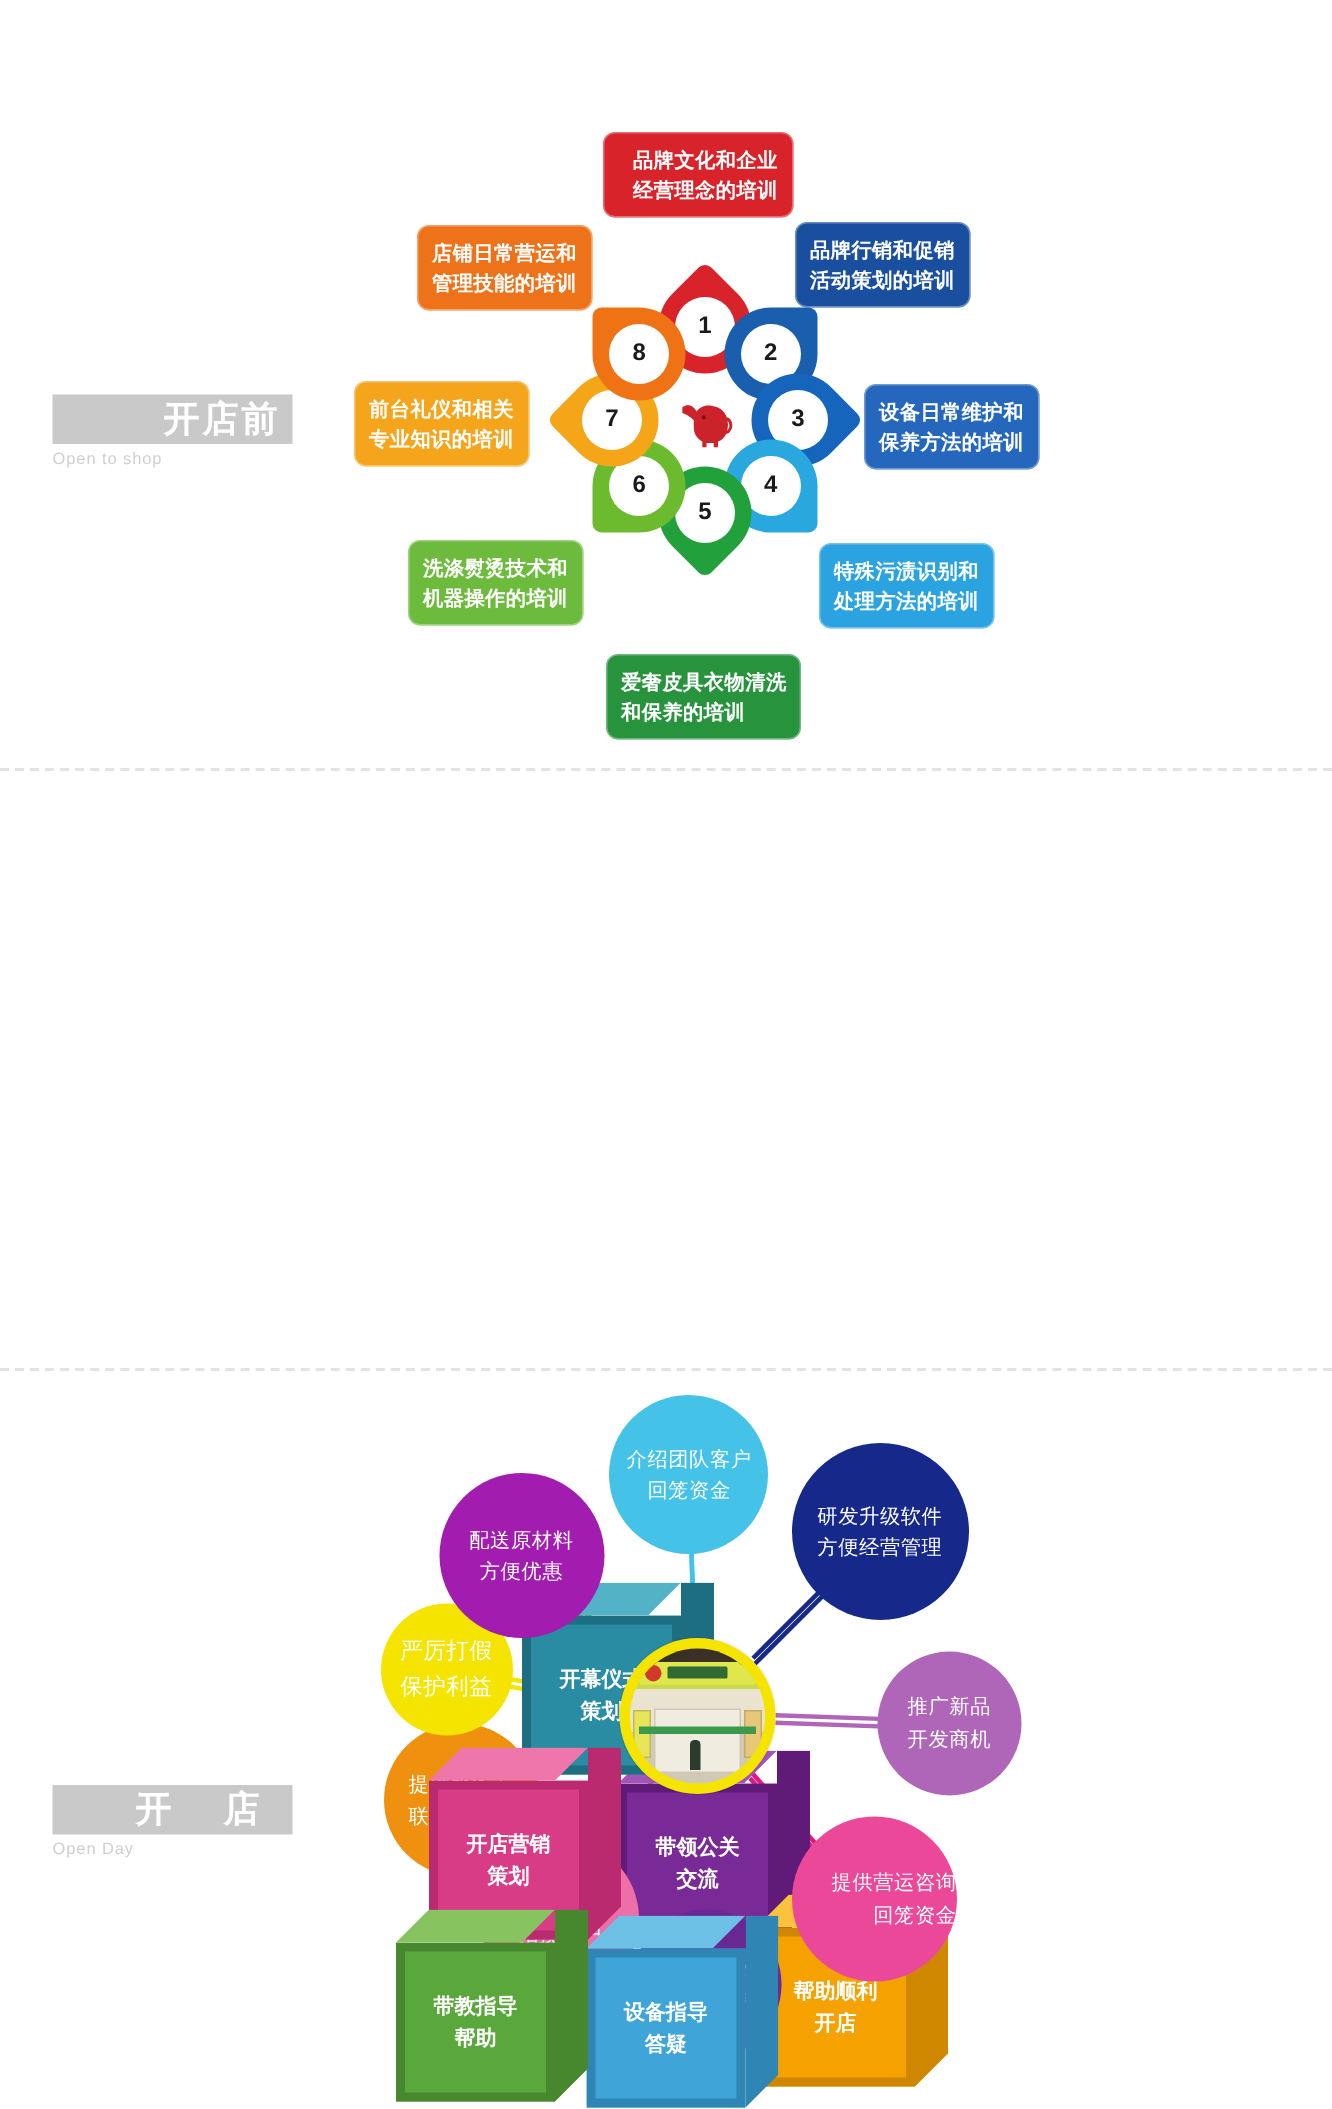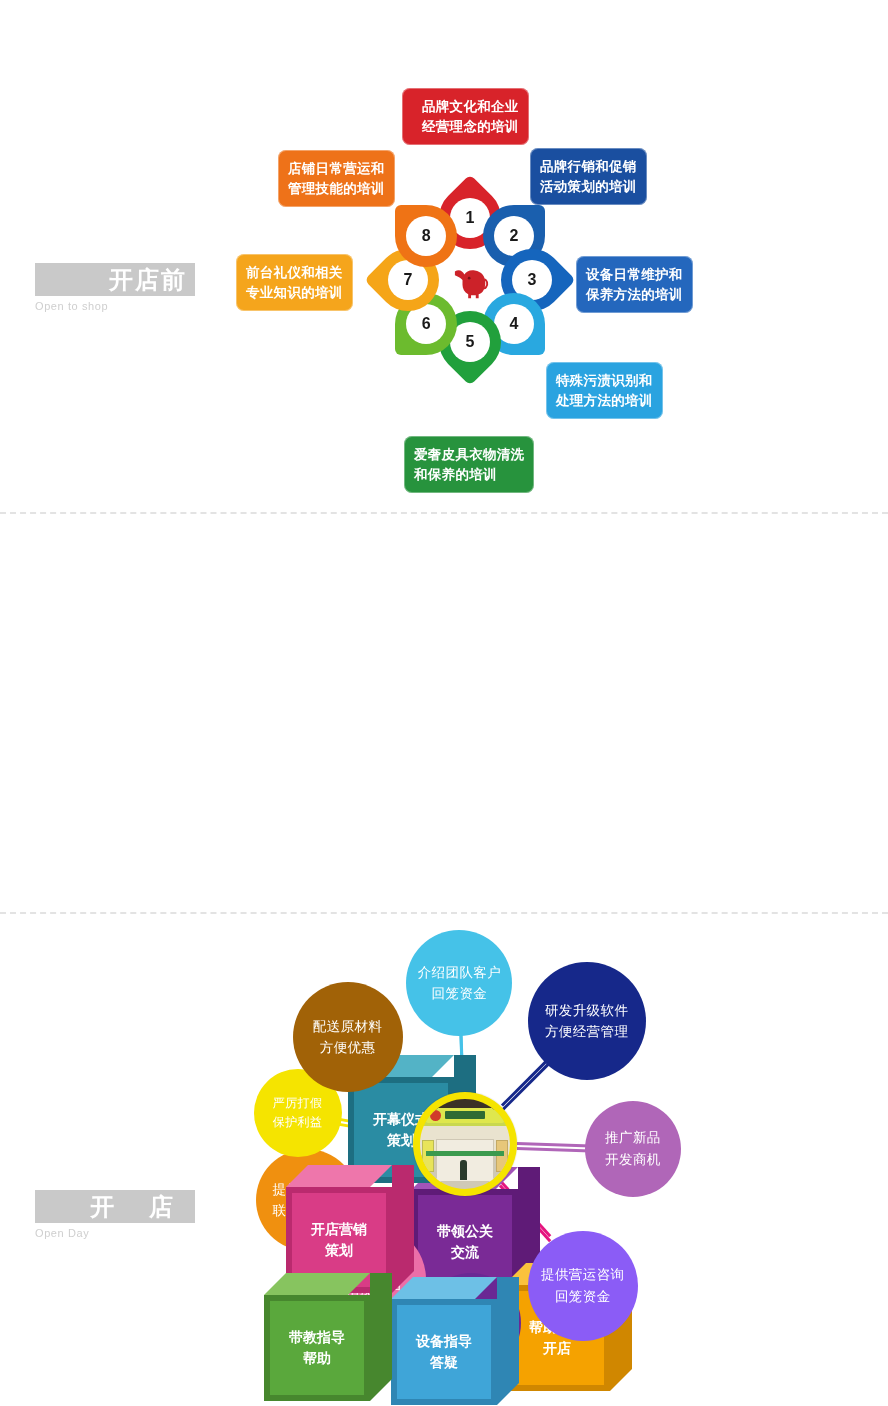--- a/index.html
+++ b/index.html
@@ -238,20 +238,24 @@
       <div>设备日常维护和</div>
       <div>保养方法的培训</div>
     </div>
     <div class="callout" id="co4" style="background: rgb(42, 163, 224); left: 546px; top: 362px;">
       <div>特殊污渍识别和</div>
       <div>处理方法的培训</div>
     </div>
     <div class="callout" id="co5" style="background: rgb(39, 147, 61); left: 404px; top: 436px;">
       <div>爱奢皮具衣物清洗</div>
       <div>和保养的培训</div>
+    </div>
+    <div class="callout" id="co6" style="background: rgb(108, 187, 60); left: 272px; top: 360px;">
+      <div>洗涤熨烫技术和</div>
+      <div>机器操作的培训</div>
     </div>
     <div class="callout" id="co7" style="background: rgb(245, 165, 28); left: 236px; top: 254px;">
       <div>前台礼仪和相关</div>
       <div>专业知识的培训</div>
     </div>
     <div class="callout" id="co8" style="background: rgb(238, 114, 25); left: 278px; top: 150px;">
       <div>店铺日常营运和</div>
       <div>管理技能的培训</div>
     </div>
   </div>
@@ -375,39 +379,39 @@
       <span>回笼资金</span>
     </div>
     <div class="bubble" id="bb2" style="width: 118px; height: 118px; left: 277.622px; top: 32.3776px; background: rgb(22, 40, 138); font-size: 13.5px;">
       <span>研发升级软件</span>
       <span>方便经营管理</span>
     </div>
     <div class="bubble" id="bb3" style="width: 96px; height: 96px; left: 334.898px; top: 170.863px; background: rgb(176, 102, 184); font-size: 13.5px;">
       <span>推广新品</span>
       <span>开发商机</span>
     </div>
-    <div class="bubble" id="bb4" style="width: 110px; height: 110px; left: 277.767px; top: 301px; background: #8b5cf6; font-size: 13.5px;">
+    <div class="bubble" id="bb4" style="width: 110px; height: 110px; left: 277.767px; top: 281px; background: #ec4899; font-size: 13.5px; align-items: flex-end;">
       <span>提供营运咨询</span>
       <span>回笼资金</span>
     </div>
     <div class="bubble" id="bb5" style="width: 100px; height: 100px; left: 171.282px; top: 342.89px; background: rgb(106, 40, 148); font-size: 13.5px;">
       <span>提供全国性</span>
       <span>广告支持</span>
     </div>
     <div class="bubble" id="bb6" style="width: 106px; height: 106px; left: 70.2924px; top: 295.962px; background: rgb(236, 111, 168); font-size: 13.5px;">
       <span>网络介绍推广</span>
       <span>招揽客户</span>
     </div>
     <div class="bubble" id="bb7" style="width: 102px; height: 102px; left: 6.13164px; top: 219.459px; background: rgb(240, 144, 15); font-size: 13.5px;">
       <span>提供服务卡</span>
       <span>联系更方便</span>
     </div>
-    <div class="bubble" id="bb8" style="width: 88px; height: 88px; left: 3.58268px; top: 139.48px; background: rgb(245, 228, 0); font-size: 12px; color: rgb(255, 255, 255);">
+    <div class="bubble" id="bb8" style="width: 88px; height: 88px; left: 3.58268px; top: 139.48px; background: rgb(245, 228, 0); font-size: 15px; color: rgb(255, 255, 255);">
       <span>严厉打假</span>
       <span>保护利益</span>
     </div>
-    <div class="bubble" id="bb9" style="width: 110px; height: 110px; left: 42.5831px; top: 52.2774px; background: #a16207; font-size: 13.5px;">
+    <div class="bubble" id="bb9" style="width: 110px; height: 110px; left: 42.5831px; top: 52.2774px; background: #a21caf; font-size: 13.5px;">
       <span>配送原材料</span>
       <span>方便优惠</span>
     </div>
   </div>
 
 </div>
 
 </body></html>

